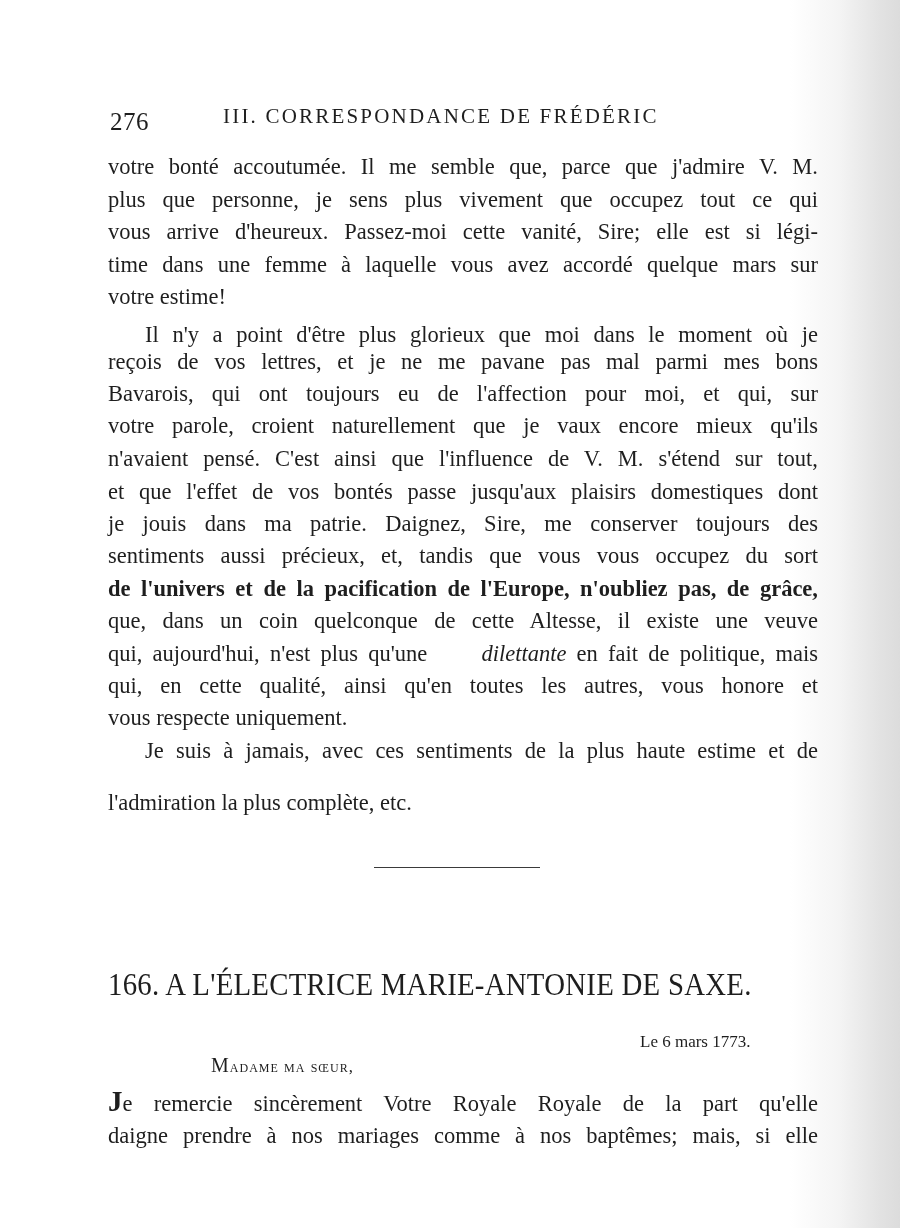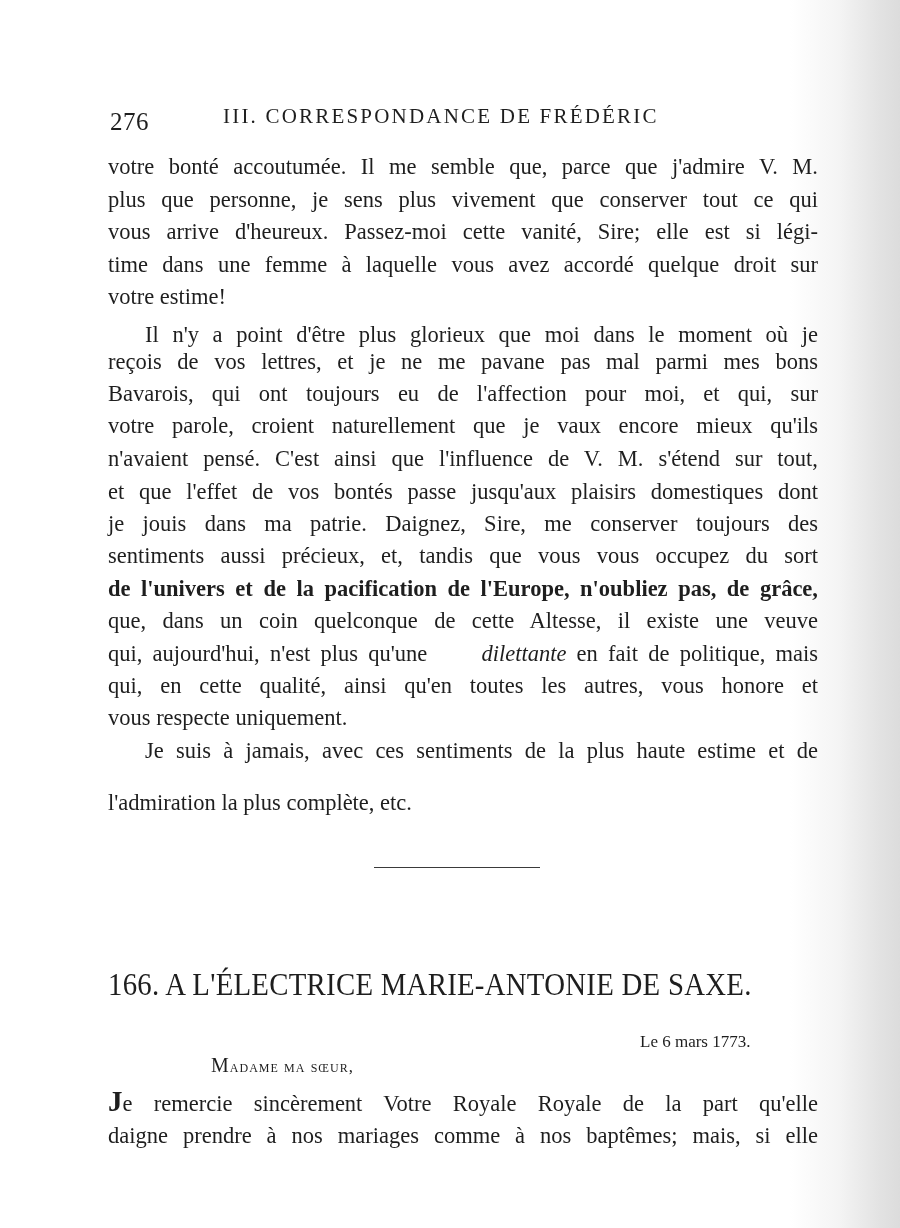--- a/index.html
+++ b/index.html
@@ -130,23 +130,23 @@
 <body>
 
 <div class="page-shadow"></div>
 
 <header class="running-head">
   <span class="page-number">276</span>
   <span class="header-title">III. CORRESPONDANCE DE FRÉDÉRIC</span>
 </header>
 
 <div class="line" style="top:151px;">votre bonté accoutumée. Il me semble que, parce que j'admire V. M.</div>
-<div class="line" style="top:184px;">plus que personne, je sens plus vivement que conserver tout ce qui</div>
+<div class="line" style="top:184px;">plus que personne, je sens plus vivement que occupez tout ce qui</div>
 <div class="line" style="top:216px;">vous arrive d'heureux. Passez-moi cette vanité, Sire; elle est si légi-</div>
-<div class="line" style="top:249px;">time dans une femme à laquelle vous avez accordé quelque droit sur</div>
+<div class="line" style="top:249px;">time dans une femme à laquelle vous avez accordé quelque mars sur</div>
 <div class="line last" style="top:281px;">votre estime!</div>
 
 <div class="line indent" style="top:319px;">Il n'y a point d'être plus glorieux que moi dans le moment où je</div>
 <div class="line" style="top:346px;">reçois de vos lettres, et je ne me pavane pas mal parmi mes bons</div>
 <div class="line" style="top:378px;">Bavarois, qui ont toujours eu de l'affection pour moi, et qui, sur</div>
 <div class="line" style="top:410px;">votre parole, croient naturellement que je vaux encore mieux qu'ils</div>
 <div class="line" style="top:443px;">n'avaient pensé. C'est ainsi que l'influence de V. M. s'étend sur tout,</div>
 <div class="line" style="top:476px;">et que l'effet de vos bontés passe jusqu'aux plaisirs domestiques dont</div>
 <div class="line" style="top:508px;">je jouis dans ma patrie. Daignez, Sire, me conserver toujours des</div>
 <div class="line" style="top:540px;">sentiments aussi précieux, et, tandis que vous vous occupez du sort</div>

